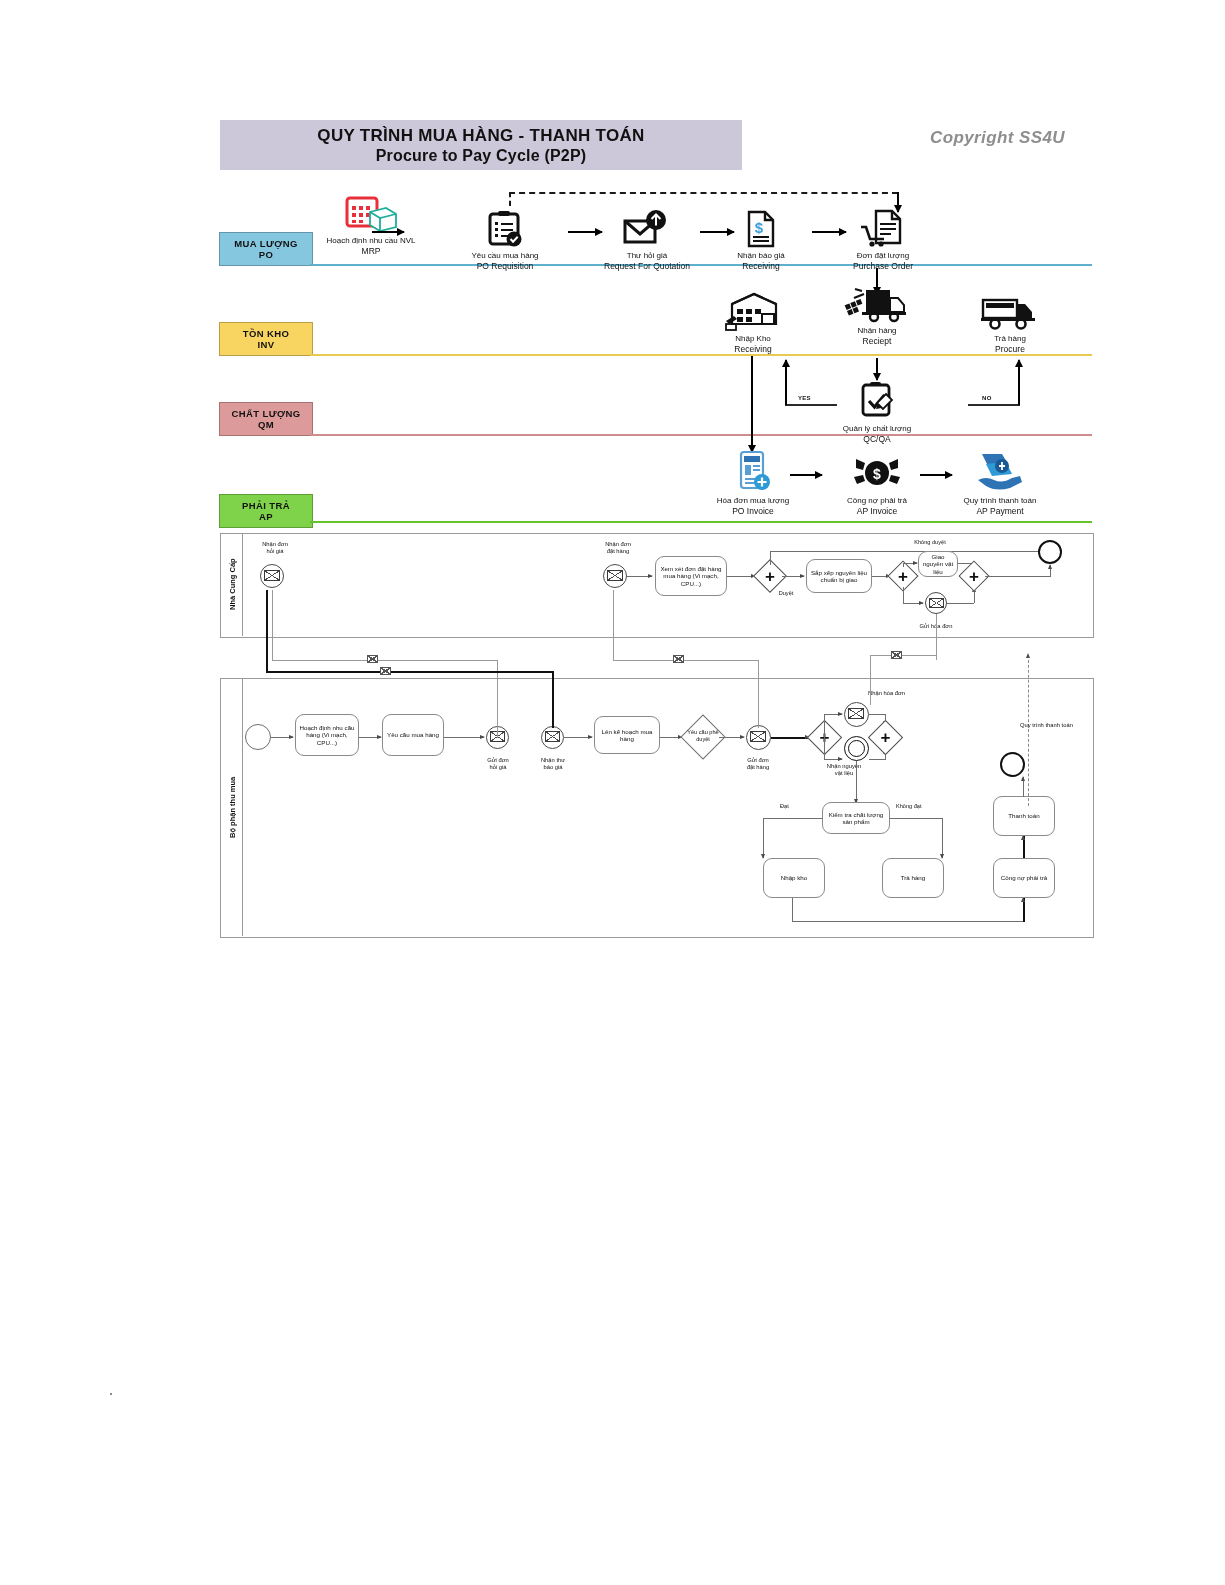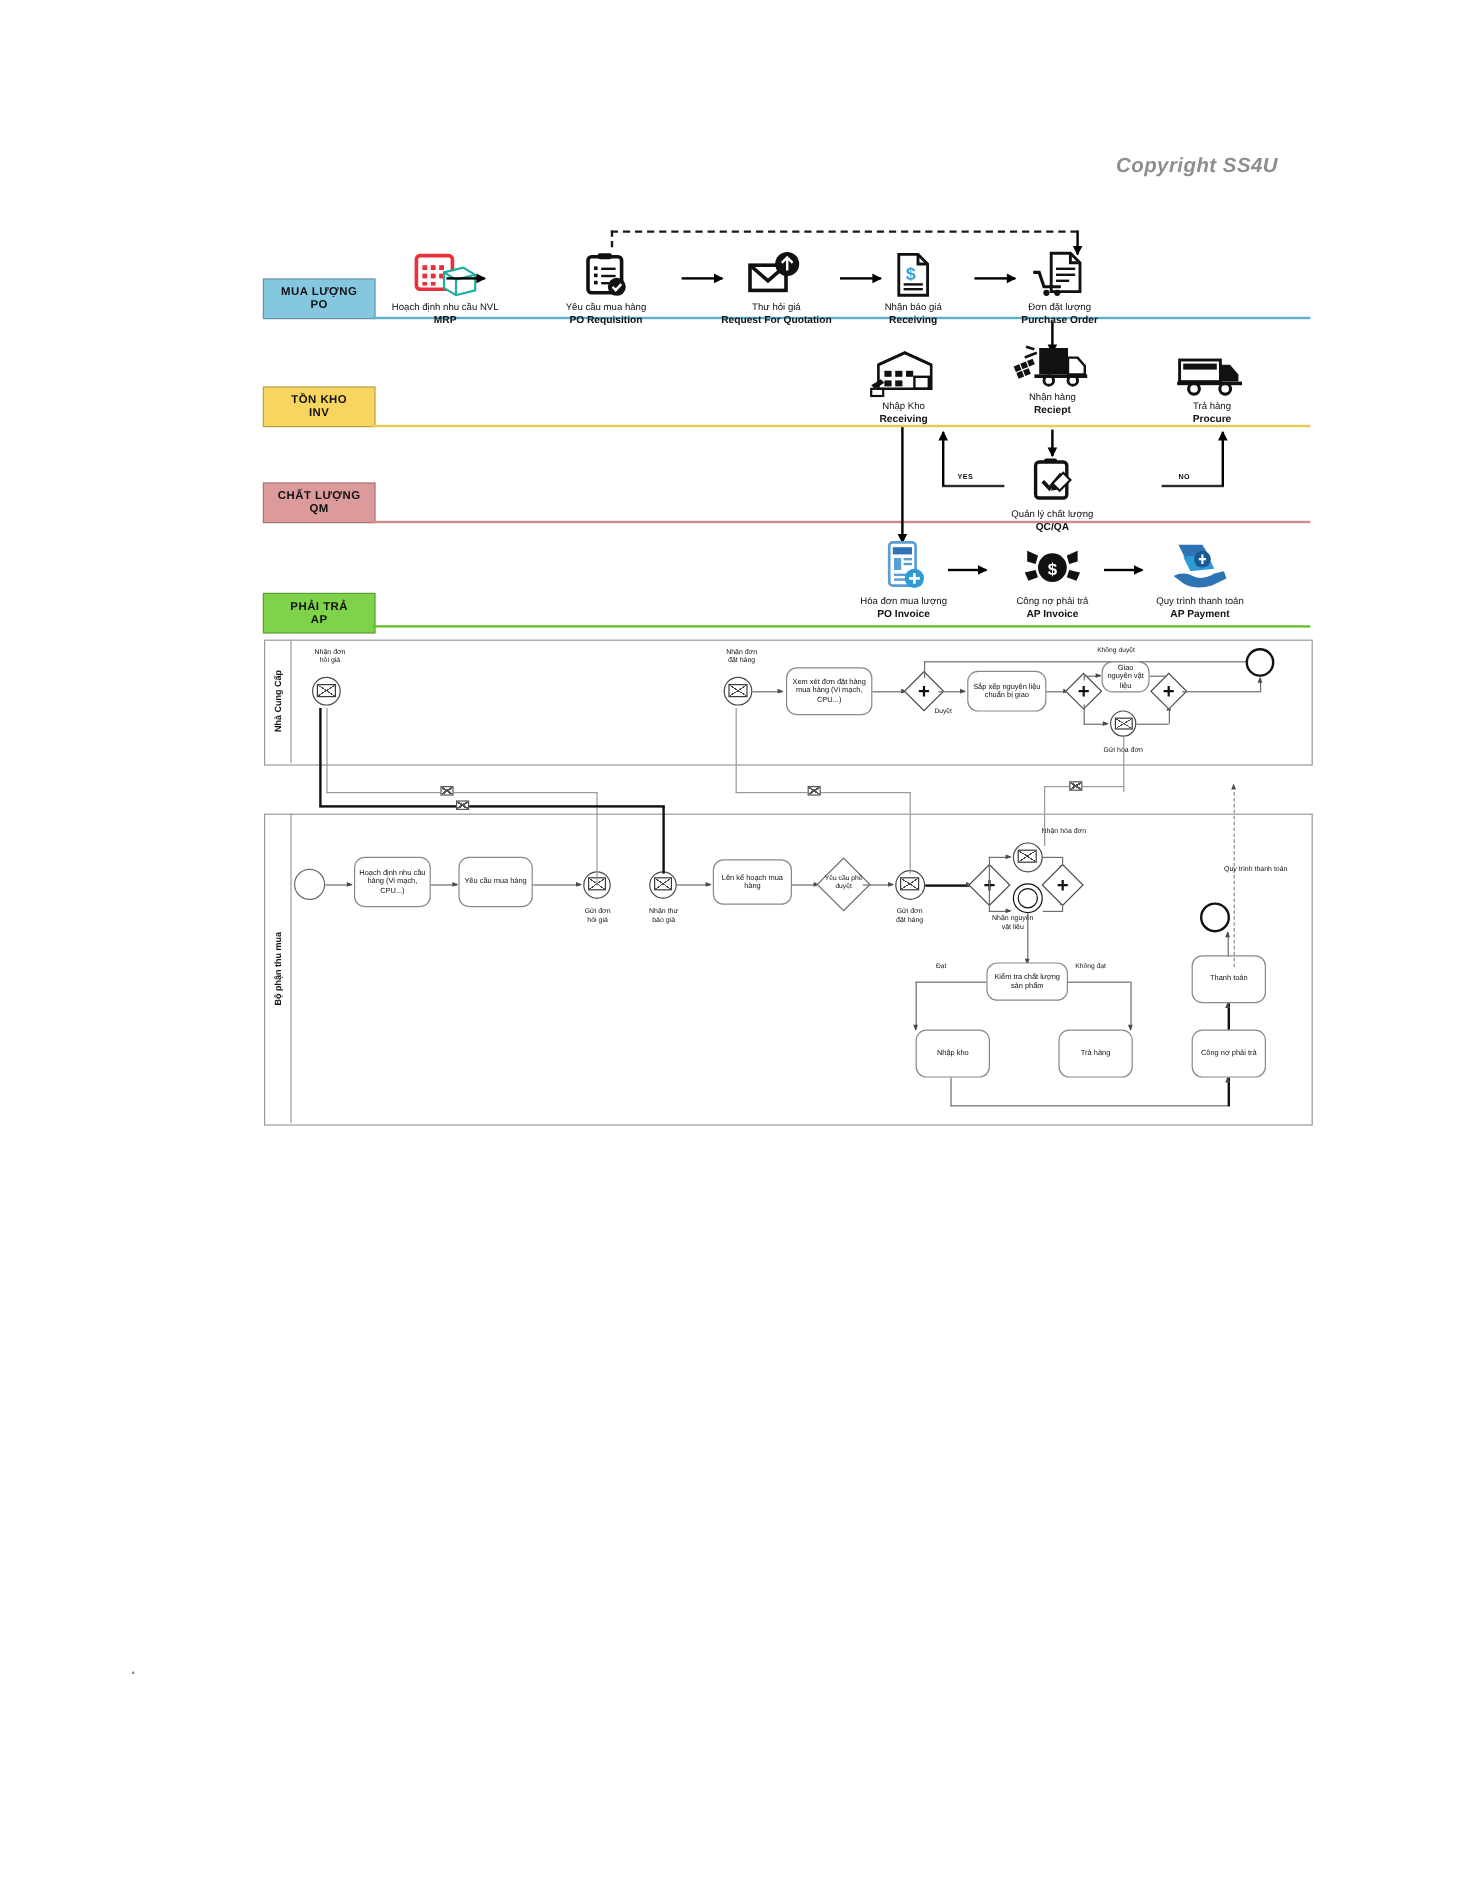--- a/index.html
+++ b/index.html
@@ -27,21 +27,21 @@
   #rule-inv{top:354px;background:#e9c94f;}
   #badge-qm{left:219px;top:402px;background:#dd9a9a;}
   #rule-qm{top:434px;background:#cf8c8c;}
   #badge-ap{left:219px;top:494px;background:#7fd34a;}
   #rule-ap{top:521px;background:#66c22f;}
 
   
   .step{position:absolute;width:110px;text-align:center;}
   .step .ico{height:44px;display:flex;align-items:flex-end;justify-content:center;}
   .step .l1{font-size:8px;line-height:10px;margin-top:2px;}
-  .step .l2{font-size:8.5px;line-height:10px;font-weight:bold;}
+  .step .l2{font-size:8.5px;line-height:10px;font-weight:normal;}
 
   .arrow-h{position:absolute;height:2px;background:#000;}
   .arrow-h:after{content:"";position:absolute;right:-1px;top:-3.5px;
     border-left:8px solid #000;border-top:4.5px solid transparent;border-bottom:4.5px solid transparent;}
   .arrow-v{position:absolute;width:2px;background:#000;}
   .arrow-v:after{content:"";position:absolute;left:-3.5px;bottom:-1px;
     border-top:8px solid #000;border-left:4.5px solid transparent;border-right:4.5px solid transparent;}
   .arrow-v.up:after{bottom:auto;top:-1px;border-top:none;border-bottom:8px solid #000;}
   .plain-h{position:absolute;height:1.5px;background:#2b2b2b;}
   .dash-h{position:absolute;height:0;border-top:2px dashed #1a1a1a;}
@@ -98,20 +98,24 @@
   .env-sm:after{content:"";position:absolute;left:0;top:0;width:100%;height:100%;
     background:linear-gradient(to bottom left,transparent 42%,#555 42%,#555 58%,transparent 58%);}
   .dot{position:absolute;width:2px;height:2px;background:#8a8a8a;}
   svg{display:block;overflow:visible;}
 </style>
 </head>
 <body>
 
 <div class="page">
 
+  <div id="title-box">
+    <div id="title-line1">QUY TRÌNH MUA HÀNG - THANH TOÁN</div>
+    <div id="title-line2">Procure to Pay Cycle (P2P)</div>
+  </div>
   <div id="copyright">Copyright SS4U</div>
 
   <div class="lane-badge" id="badge-po">
     <span>MUA LƯỢNG</span>
     <span>PO</span>
   </div>
   <div class="lane-rule" id="rule-po"></div>
 
   <div class="lane-badge" id="badge-inv">
     <span>TỒN KHO</span>
@@ -124,21 +128,21 @@
     <span>QM</span>
   </div>
   <div class="lane-rule" id="rule-qm"></div>
 
   <div class="lane-badge" id="badge-ap">
     <span>PHẢI TRẢ</span>
     <span>AP</span>
   </div>
   <div class="lane-rule" id="rule-ap"></div>
 
-  <div class="step" style="left:316px;top:205px;">
+  <div class="step" style="left:316px;top:190px;">
     <div class="ico">
       <svg width="54" height="40" viewBox="0 0 54 40">
         <rect x="3" y="4" width="30" height="28" rx="3" fill="none" stroke="#e8303a" stroke-width="3"></rect>
         <g fill="#e8303a">
             <rect x="8" y="12" width="4" height="4"></rect>
             <rect x="15" y="12" width="4" height="4"></rect>
         <rect x="22" y="12" width="4" height="4"></rect>
             <rect x="8" y="19" width="4" height="4"></rect>
         <rect x="15" y="19" width="4" height="4"></rect>
             <rect x="22" y="19" width="4" height="4"></rect>

